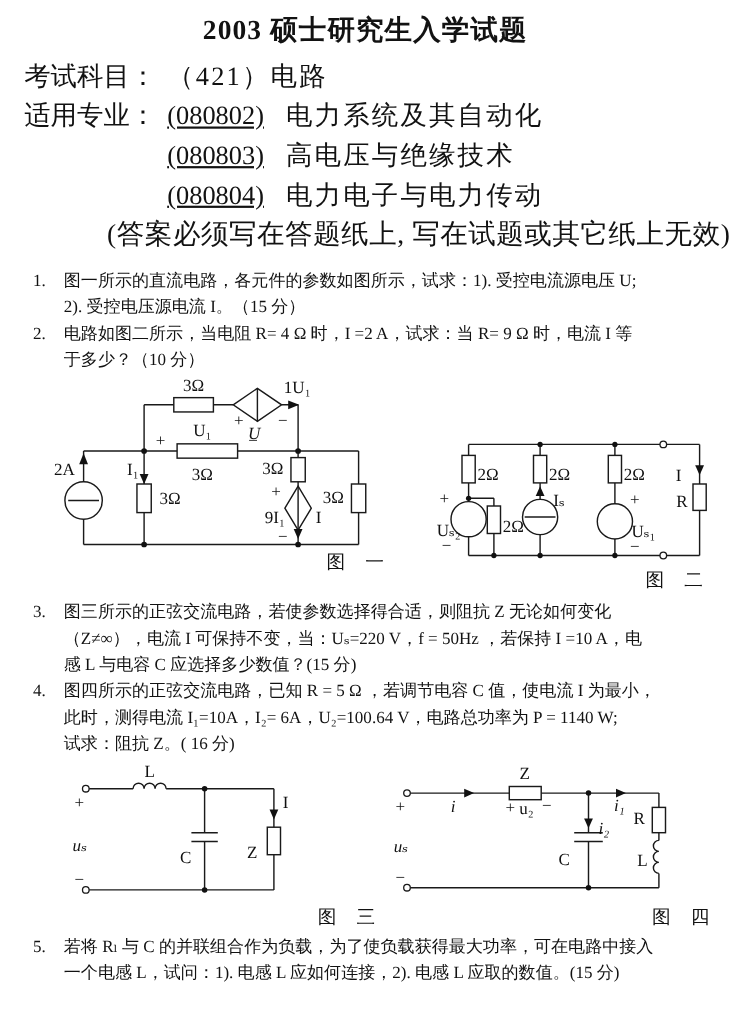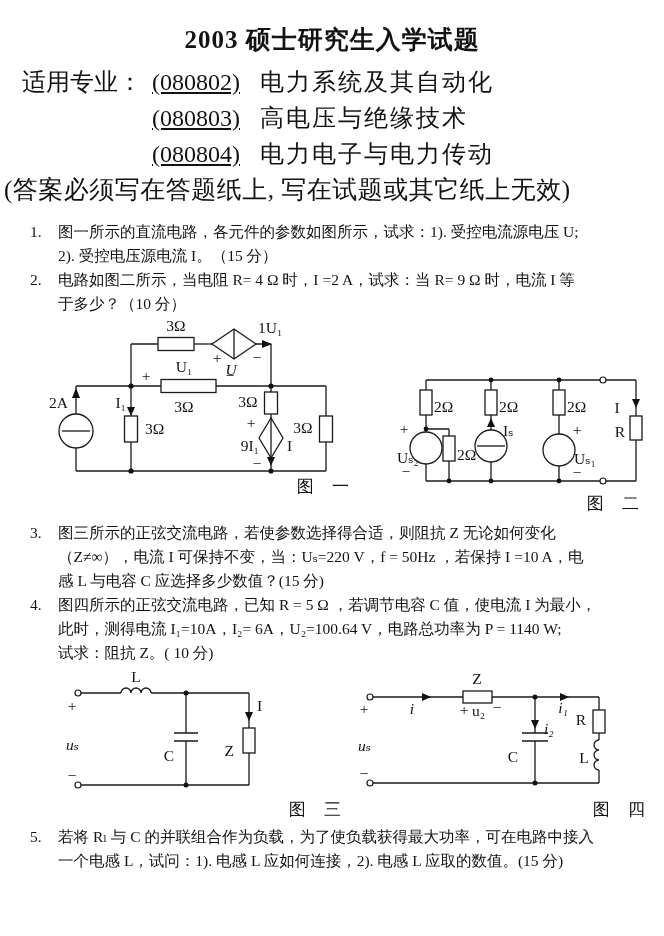--- a/index.html
+++ b/index.html
@@ -1,25 +1,25 @@
 <!DOCTYPE html>
 <html><head>
 <meta charset="utf-8">
 <style>
   html,body{margin:0;padding:0;background:#fff;}
   body{width:664px;height:936px;overflow:hidden;color:#121212;
        font-family:"Liberation Serif","DejaVu Serif","DejaVu Sans",serif;}
-  .page{width:664px;height:905px;position:relative;box-sizing:border-box;padding-top:12px;margin-top:12px;}
+  .page{width:664px;height:905px;position:relative;box-sizing:border-box;padding-top:12px;}
   .title{font-size:25px;font-weight:bold;text-align:center;line-height:32px;margin-bottom:8px;letter-spacing:1px;}
   .hdr{margin-left:22px;font-size:24px;}
   .hdr-row{display:flex;line-height:36px;}
   .hdr-label{width:130px;flex:0 0 auto;}
   .hdr-code{width:108px;flex:0 0 auto;text-decoration:underline;}
   .hdr-name{flex:0 0 auto;letter-spacing:2px;}
-  .notice{font-size:25px;line-height:32px;margin:2px 0 0 4px;letter-spacing:0.5px;}
+  .notice{font-size:25px;line-height:32px;margin:2px 0 0 4px;letter-spacing:0.5px;text-align:right;}
   .qs{margin-top:14px;}
   .q{position:relative;padding-left:58px;margin:0;}
   .qnum{position:absolute;left:30px;top:0;font-size:15.5px;line-height:24px;}
   .qline{font-size:15.5px;line-height:24px;white-space:nowrap;}
   .figrow{display:flex;align-items:flex-start;}
   .figbox{margin:0;padding:0;}
   .figcap{text-align:right;font-size:17px;line-height:22px;letter-spacing:7px;}
   svg{display:block;}
   .wire{stroke:#1a1a1a;stroke-width:1.3;fill:none;}
   .dot{fill:#111;stroke:none;}
@@ -29,20 +29,24 @@
   .it{font-style:italic;}
 </style>
 </head>
 <body>
 
 <div class="page">
 
   <div class="title">2003 硕士研究生入学试题</div>
 
   <div class="hdr">
+    <div class="hdr-row">
+      <span class="hdr-label">考试科目：</span>
+      <span class="hdr-name">（421）电路</span>
+    </div>
     <div class="hdr-row">
       <span class="hdr-label">适用专业：</span>
       <span class="hdr-code">(080802)</span>
       <span class="hdr-name">电力系统及其自动化</span>
     </div>
     <div class="hdr-row">
       <span class="hdr-label"></span>
       <span class="hdr-code">(080803)</span>
       <span class="hdr-name">高电压与绝缘技术</span>
     </div>
@@ -188,21 +192,21 @@
       <span class="qnum">3.</span>
       <div class="qline">图三所示的正弦交流电路，若使参数选择得合适，则阻抗 Z 无论如何变化</div>
       <div class="qline">（Z≠∞），电流 I 可保持不变，当：Uₛ=220 V，f = 50Hz ，若保持 I =10 A，电</div>
       <div class="qline">感 L 与电容 C 应选择多少数值？(15 分)</div>
     </div>
 
     <div class="q">
       <span class="qnum">4.</span>
       <div class="qline">图四所示的正弦交流电路，已知 R = 5 Ω ，若调节电容 C 值，使电流 I 为最小，</div>
       <div class="qline">此时，测得电流 I₁=10A，I₂= 6A，U₂=100.64 V，电路总功率为 P = 1140 W;</div>
-      <div class="qline">试求：阻抗 Z。( 10 分)</div>
+      <div class="qline">试求：阻抗 Z。( 16 分)</div>
     </div>
 
     <div class="figrow" style="margin-top:4px">
       <figure class="figbox" style="margin-left:48px">
         <svg width="300" height="130" viewBox="0 0 300 130">
           <g class="wire">
             <path d="M33,24 H73"></path>
             <path d="M73,24 a5,5 0 0 1 10,0 a5,5 0 0 1 10,0 a5,5 0 0 1 10,0"></path>
             <path d="M103,24 H201"></path>
             <path d="M138,24 V64"></path>

